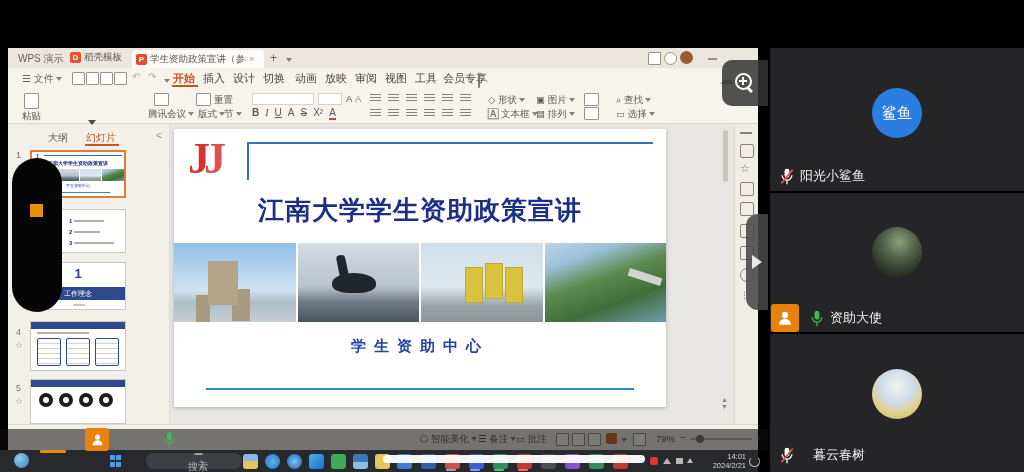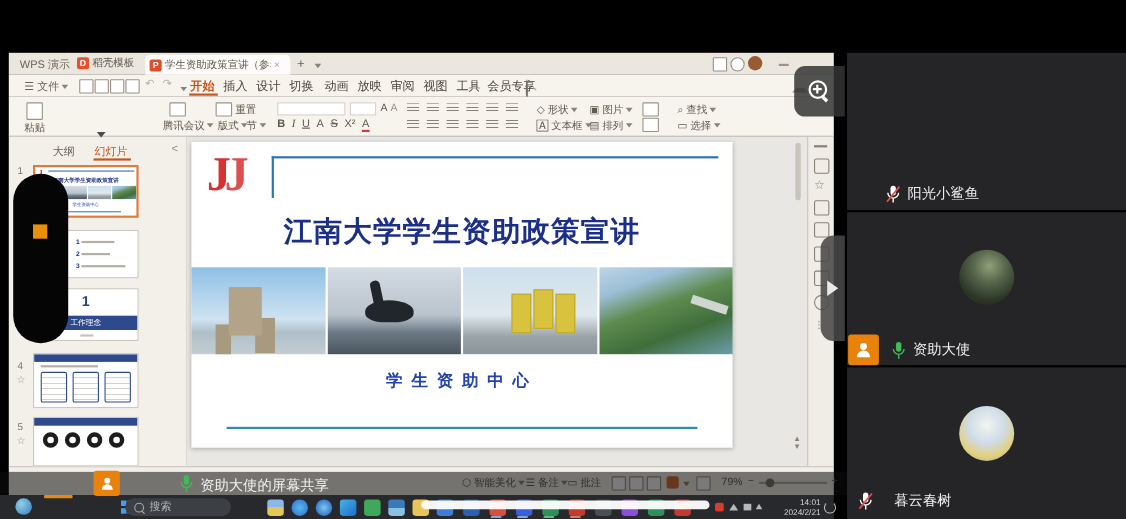--- a/index.html
+++ b/index.html
@@ -91,22 +91,22 @@
   .expand-tab{left:746px;top:214px;width:22px;height:96px;background:rgba(72,72,72,.88);border-radius:12px 0 0 12px;z-index:41;
               display:flex;align-items:center;justify-content:center;}
   .play-tri{width:0;height:0;border-top:7px solid transparent;border-bottom:7px solid transparent;border-left:10px solid #e9e9e9;}
   .banner{left:0;top:429px;width:770px;height:21px;background:rgba(12,12,12,.55);z-index:45;}
   .banner-label{position:absolute;left:182px;top:3px;color:#f2f2f2;font-size:13px;}
   .orange-av{position:absolute;background:#e8820c;border-radius:3px;display:flex;align-items:center;justify-content:center;}
   
   .taskbar{left:0;top:450px;width:758px;height:22px;background:#27292c;z-index:44;}
   .tk-ic{position:absolute;top:4px;width:15px;height:15px;border-radius:3px;}
   .tk-dash{position:absolute;top:19px;width:10px;height:2px;border-radius:1px;}
-  .search-pill{position:absolute;left:114px;top:3px;width:96px;height:16px;background:#3c3f44;border-radius:8px;
-               display:flex;align-items:center;gap:5px;padding-left:8px;box-sizing:border-box;color:#b5b5b5;font-size:10px;}
+  .search-pill{position:absolute;left:146px;top:3px;width:96px;height:16px;background:#3c3f44;border-radius:8px;
+               display:flex;align-items:center;gap:5px;padding-left:8px;box-sizing:border-box;color:#b5b5b5;font-size:10px;flex-direction:column;}
   .smag{width:7px;height:7px;border:1.3px solid #a8a8a8;border-radius:50%;position:relative;}
   .smag::after{content:"";position:absolute;left:6px;top:6px;width:4px;height:1.3px;background:#a8a8a8;transform:rotate(45deg);transform-origin:0 0;}
   .win-logo{position:absolute;left:110px;top:5px;width:12px;height:12px;display:grid;grid-template-columns:5px 5px;grid-gap:1px;}
   .win-logo span{width:5px;height:5px;background:#4a9be8;}
   .wh-pill{position:absolute;left:383px;top:455px;width:262px;height:8px;background:rgba(255,255,255,.95);border-radius:4px;z-index:46;}
   .clock{position:absolute;left:698px;top:2px;width:48px;text-align:right;color:#d8d8d8;font-size:7.5px;line-height:9px;}
   
   .tile{position:absolute;left:770px;width:254px;background:#252527;overflow:hidden;}
   .pt-label{position:absolute;left:10px;display:flex;align-items:center;gap:6px;color:#f0f0f0;font-size:13px;}
   .avatar{position:absolute;left:872px;width:50px;height:50px;border-radius:50%;z-index:5;}
@@ -377,21 +377,20 @@
           <path d="M4 21c0-4.5 3.6-8 8-8s8 3.5 8 8z" fill="#fff"></path>
       </svg>
     </span>
     <span class="abs" style="left:163px;top:2px;">
       <svg width="13" height="17" viewBox="0 0 16 21">
           <rect x="5" y="1" width="6" height="11" rx="3" fill="#3fba54"></rect>
           <path d="M2 9 a6 6 0 0 0 12 0" stroke="#3fba54" fill="none" stroke-width="1.6"></path>
           <line x1="8" y1="15.5" x2="8" y2="20" stroke="#3fba54" stroke-width="1.6"></line>
         </svg>
     </span>
-    <span class="banner-label">资助大使的屏幕共享</span>
   </div>
 
   <div class="abs taskbar">
     <span class="abs" style="left:14px;top:3px;width:15px;height:15px;border-radius:50%;background:radial-gradient(circle at 35% 35%,#8fd0e8,#3a7ab8);"></span>
     <span class="abs" style="left:40px;top:0;width:26px;height:3px;background:#e8880f;border-radius:1px;"></span>
     <span class="win-logo">
         <span></span>
         <span></span>
         <span></span>
         <span></span>
@@ -431,21 +430,24 @@
     </span>
     <span class="abs" style="left:749px;top:6px;width:9px;height:9px;border:1.4px solid #b8b8b8;border-radius:50%;border-top-color:transparent;"></span>
   </div>
 
   <div class="wh-pill"></div>
 
   <div class="tile" style="top:48px;height:143px;"></div>
   <div class="tile" style="top:193px;height:139px;"></div>
   <div class="tile" style="top:334px;height:138px;"></div>
 
-  <div class="pt-label" style="left:805px;top:167px;">
+  <div class="avatar av-blue" style="top:88px;">
+    <span>鲨鱼</span>
+  </div>
+  <div class="pt-label" style="left:780px;top:167px;">
     <svg width="14" height="17" viewBox="0 0 16 21">
       <rect x="5" y="1" width="6" height="11" rx="3" fill="#fff"></rect>
       <path d="M2 9 a6 6 0 0 0 12 0" stroke="#fff" fill="none" stroke-width="1.6"></path>
       <line x1="8" y1="15.5" x2="8" y2="20" stroke="#fff" stroke-width="1.6"></line>
       <line x1="1" y1="19" x2="15" y2="2" stroke="#d9534f" stroke-width="2"></line>
     </svg>
     <span>阳光小鲨鱼</span>
   </div>
 
   <div class="avatar av-p2" style="top:227px;"></div>

